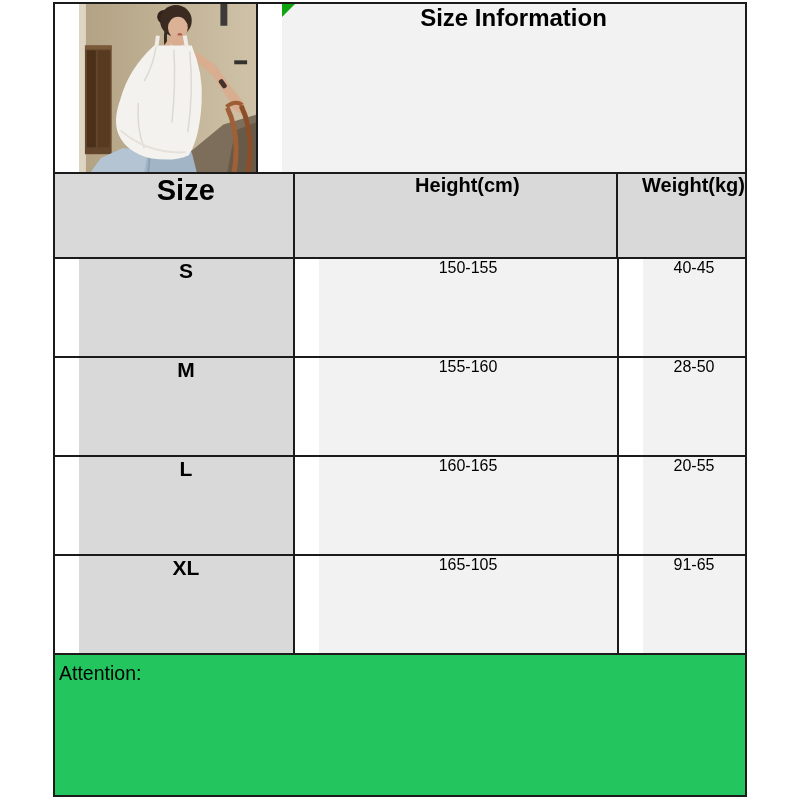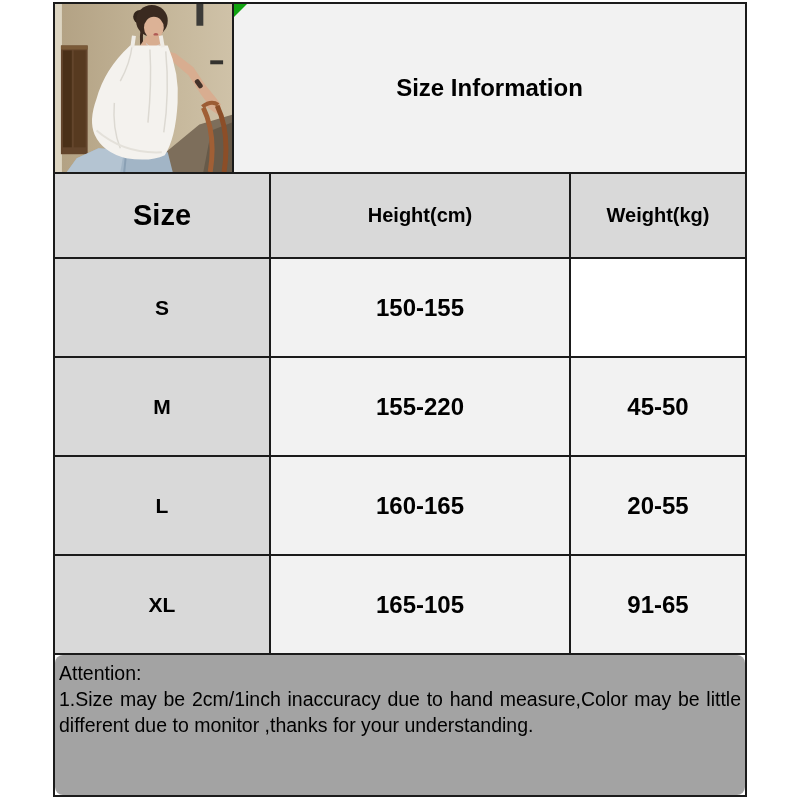--- a/index.html
+++ b/index.html
@@ -12,21 +12,21 @@
     overflow:hidden;
   }
   .sheet{
     position:absolute;left:53px;top:2px;width:694px;height:795px;
     box-sizing:border-box;
     border:2px solid #1b1b1b;
     background:#ffffff;
     display:flex;flex-direction:column;
   }
   .row{display:flex;box-sizing:border-box;border-bottom:2px solid #1b1b1b;}
-  .cell{box-sizing:border-box;display:flex;align-items:center;justify-content:center;}
+  .cell{box-sizing:border-box;display:flex;align-items:flex-start;justify-content:center;margin-left:24px;}
   
   .top-row{height:170px;}
   .photo-cell{width:179px;border-right:2px solid #1b1b1b;padding:0;overflow:hidden;background:#b9a98c;}
   .photo-cell svg{display:block;width:100%;height:100%;}
   .title-cell{flex:1;background:#f2f2f2;position:relative;}
   .title-text{font-size:24px;font-weight:bold;}
   .corner-triangle{
     position:absolute;left:0;top:0;width:13px;height:13px;
     background:#10a310;
     clip-path:polygon(0 0,100% 0,0 100%);
@@ -34,28 +34,27 @@
   
   .header-row{height:85px;background:#d9d9d9;}
   .data-row{height:99px;}
   .col-size{width:216px;border-right:2px solid #1b1b1b;background:#d9d9d9;}
   .col-height{width:300px;border-right:2px solid #1b1b1b;}
   .col-weight{flex:1;}
   .data-row .col-height,.data-row .col-weight{background:#f2f2f2;}
   .size-header-label{font-size:29px;font-weight:bold;}
   .col-header-label{font-size:20px;font-weight:bold;}
   .size-letter{font-size:21px;font-weight:bold;}
-  .data-value{font-size:24px;font-weight:bold;}
+  .data-value{font-size:16px;font-weight:normal;}
   
   .attention{
-    flex:1;background:#a3a3a3;
+    flex:1;background:#22c55e;
     padding:5px 4px 0 4px;
     font-size:19.5px;line-height:26px;
     text-align:justify;
-    border-radius:8px;
   }
   .attention p{margin:0;}
 </style>
 </head>
 <body>
 
 <div class="sheet">
 
   <div class="row top-row">
     <div class="cell photo-cell">
@@ -135,31 +134,34 @@
     </div>
   </div>
 
   <div class="row data-row">
     <div class="cell col-size">
       <span class="size-letter">S</span>
     </div>
     <div class="cell col-height">
       <span class="data-value">150-155</span>
     </div>
+    <div class="cell col-weight">
+      <span class="data-value">40-45</span>
+    </div>
   </div>
 
   <div class="row data-row">
     <div class="cell col-size">
       <span class="size-letter">M</span>
     </div>
     <div class="cell col-height">
-      <span class="data-value">155-220</span>
+      <span class="data-value">155-160</span>
     </div>
     <div class="cell col-weight">
-      <span class="data-value">45-50</span>
+      <span class="data-value">28-50</span>
     </div>
   </div>
 
   <div class="row data-row">
     <div class="cell col-size">
       <span class="size-letter">L</span>
     </div>
     <div class="cell col-height">
       <span class="data-value">160-165</span>
     </div>
@@ -175,16 +177,15 @@
     <div class="cell col-height">
       <span class="data-value">165-105</span>
     </div>
     <div class="cell col-weight">
       <span class="data-value">91-65</span>
     </div>
   </div>
 
   <div class="attention">
     <p>Attention:</p>
-    <p>1.Size may be 2cm/1inch inaccuracy due to hand measure,Color may be little different due to monitor ,thanks for your understanding.</p>
   </div>
 
 </div>
 
 </body></html>

